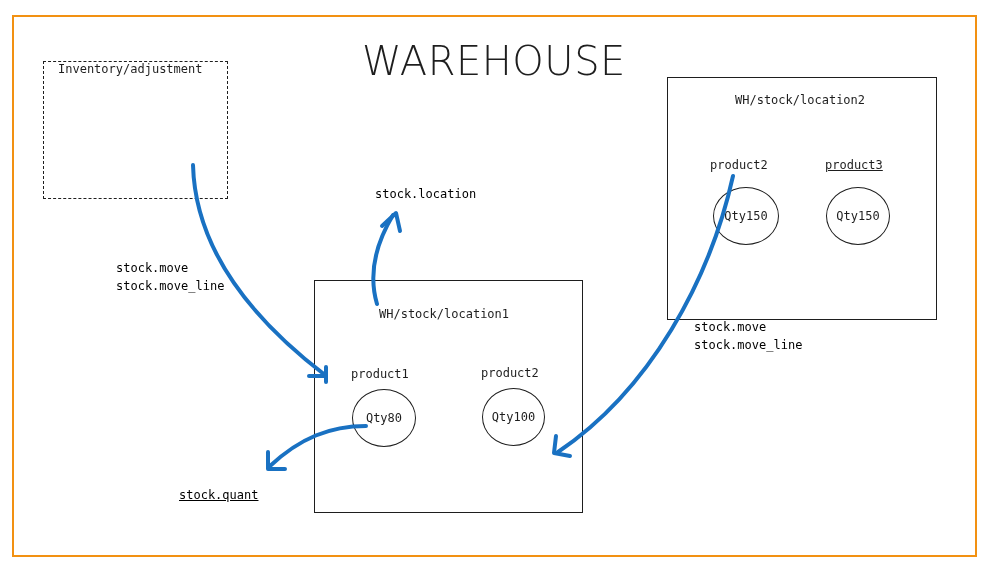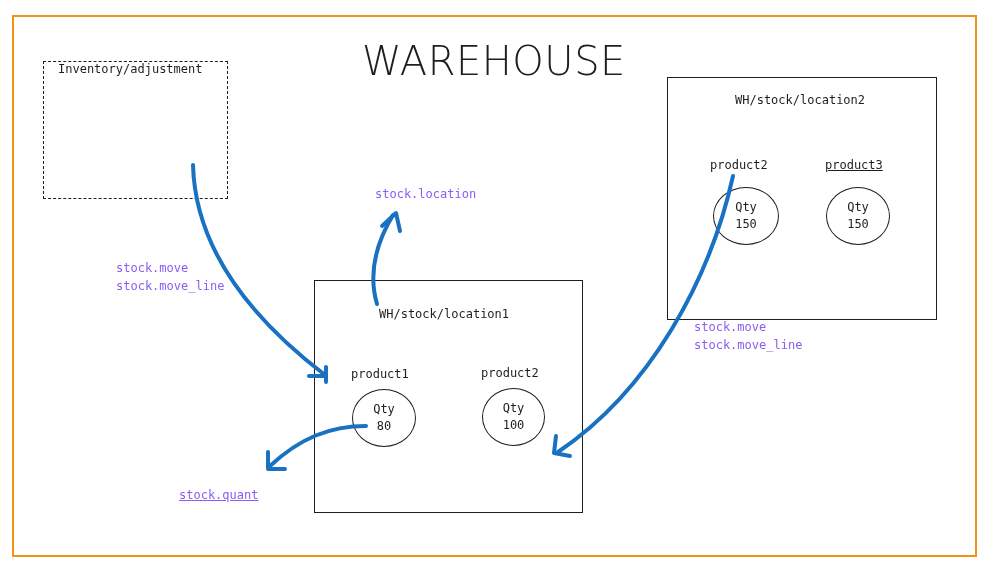--- a/index.html
+++ b/index.html
@@ -6,23 +6,23 @@
   body { width:998px; height:577px; position:relative; overflow:hidden;
          font-family:"DejaVu Sans Mono", monospace; }
   .abs { position:absolute; }
   .frame { left:12px; top:15px; width:965px; height:542px;
            border:2px solid #f29112; box-sizing:border-box; }
   .title { left:362px; top:38px; font-family:"DejaVu Sans", sans-serif;
            font-size:40px; color:#1e1e1e; letter-spacing:0.5px; font-weight:300; }
   .box { border:1.6px solid #1e1e1e; box-sizing:border-box; }
   .dashed { border:1.6px dashed #1e1e1e; }
   .lbl { font-size:12px; color:#1e1e1e; white-space:nowrap; }
-  .orange { font-size:12px; color:#8b5cf6; white-space:nowrap; line-height:18px; }
+  .orange { font-size:12px; color:#000000; white-space:nowrap; line-height:18px; }
   .circle { border:1.6px solid #1e1e1e; border-radius:50%; box-sizing:border-box;
-            display:flex; flex-direction:column; align-items:center; justify-content:center;
+            display:flex; flex-direction:row; align-items:center; justify-content:center;
             font-size:12px; color:#1e1e1e; line-height:17px; }
   svg.arrows { position:absolute; left:0; top:0; }
 </style>
 </head>
 <body>
 
 <div class="abs frame"></div>
 <div class="abs title">WAREHOUSE</div>
 
 <div class="abs box dashed" style="left:43px;top:61px;width:185px;height:138px;">

